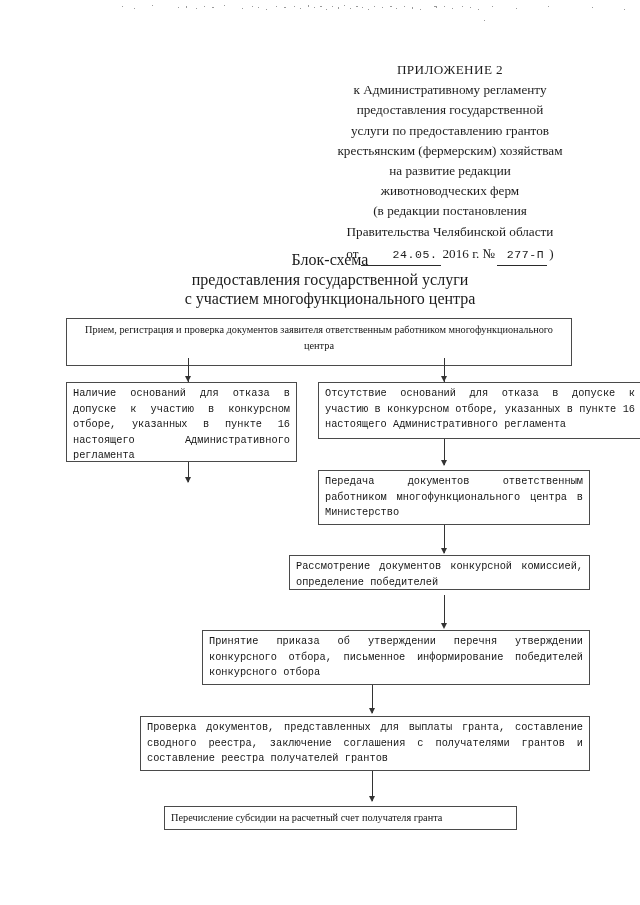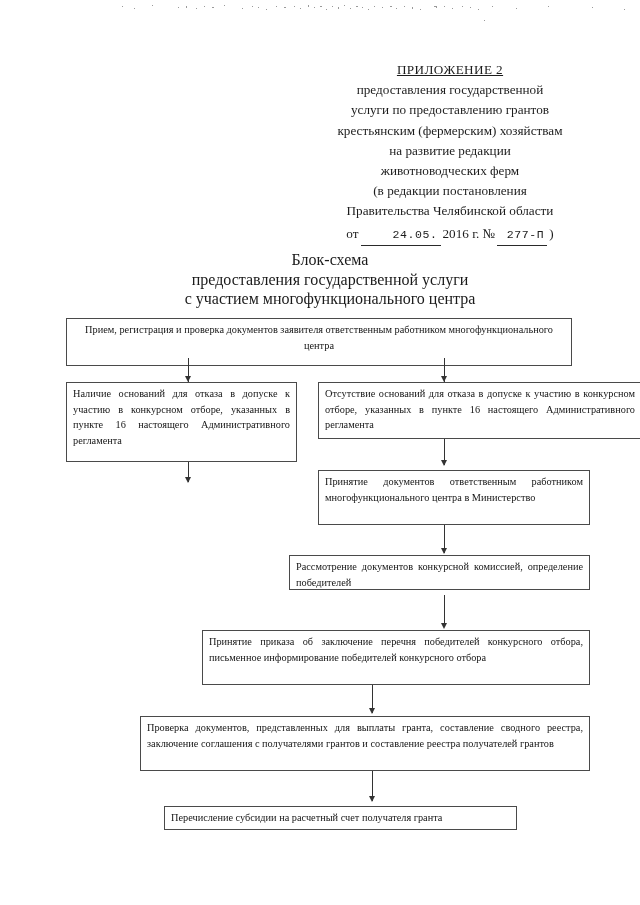--- a/index.html
+++ b/index.html
@@ -50,21 +50,20 @@
     font-size: 13.2px;
     line-height: 20.2px;
     color: #1c1c1c;
   }
   .header .ln {
     display: block;
     white-space: nowrap;
   }
   .header .ln.first {
     letter-spacing: 0.4px;
-    text-decoration: underline;
   }
 
   .dateline {
     display: block;
     white-space: nowrap;
     margin-top: 2px;
   }
   .dateline .u {
     display: inline-block;
     border-bottom: 1px solid #2a2a2a;
@@ -110,21 +109,21 @@
     border: 1px solid #4a4a4a;
     background: #ffffff;
     font-size: 10.3px;
     line-height: 15.6px;
     padding: 3px 6px 3px 6px;
     color: #161616;
   }
   .node p {
     margin: 0;
   }
-  .node.just p { text-align: justify; text-align-last: left; }
+  .node.just p { text-align: justify; text-align-last: left; font-family: Liberation Mono, monospace; }
   .node.center p { text-align: center; }
   .node.left p { text-align: left; }
 
   
   .conn {
     position: absolute;
     background: #333333;
     width: 1px;
   }
   .arrowhead {
@@ -187,20 +186,21 @@
     <i style="left:492px;top:6px"></i>
       <i style="left:516px;top:8px"></i>
     <i style="left:548px;top:6px"></i>
       <i style="left:592px;top:7px"></i>
     <i style="left:624px;top:9px"></i>
       <i style="left:484px;top:20px"></i>
   </div>
 
   <div class="header">
     <span class="ln first">ПРИЛОЖЕНИЕ 2</span>
+    <span class="ln">к Административному регламенту</span>
     <span class="ln">предоставления государственной</span>
     <span class="ln">услуги по предоставлению грантов</span>
     <span class="ln">крестьянским (фермерским) хозяйствам</span>
     <span class="ln">на развитие редакции</span>
     <span class="ln">животноводческих ферм</span>
     <span class="ln">(в редакции постановления</span>
     <span class="ln">Правительства Челябинской области</span>
 
     <span class="dateline">
       <span class="plain">от</span><span class="u wide">24.05.</span><span class="plain">2016 г. №</span><span class="u num">277-П</span><span class="plain">)</span>
@@ -234,35 +234,35 @@
     </div>
 
     <div class="conn" style="left:188px; top:462px; height:20px;"></div>
     <div class="arrowhead" style="left:185px; top:477px;"></div>
 
 
     <div class="conn" style="left:444px; top:439px; height:26px;"></div>
     <div class="arrowhead" style="left:441px; top:460px;"></div>
 
     <div class="node just" style="left:318px; top:470px; width:272px; height:55px;">
-      <p>Принятие документов ответственным работником многофункционального центра в Министерство</p>
+      <p>Передача документов ответственным работником многофункционального центра в Министерство</p>
     </div>
 
     <div class="conn" style="left:444px; top:525px; height:28px;"></div>
     <div class="arrowhead" style="left:441px; top:548px;"></div>
 
     <div class="node just" style="left:289px; top:555px; width:301px; height:35px;">
       <p>Рассмотрение документов конкурсной комиссией, определение победителей</p>
     </div>
 
     <div class="conn" style="left:444px; top:595px; height:32px;"></div>
     <div class="arrowhead" style="left:441px; top:623px;"></div>
 
     <div class="node just" style="left:202px; top:630px; width:388px; height:55px;">
-      <p>Принятие приказа об заключение перечня победителей конкурсного отбора, письменное информирование победителей конкурсного отбора</p>
+      <p>Принятие приказа об утверждении перечня утверждении конкурсного отбора, письменное информирование победителей конкурсного отбора</p>
     </div>
 
     <div class="conn" style="left:372px; top:685px; height:28px;"></div>
     <div class="arrowhead" style="left:369px; top:708px;"></div>
 
     <div class="node just" style="left:140px; top:716px; width:450px; height:55px;">
       <p>Проверка документов, представленных для выплаты гранта, составление сводного реестра, заключение соглашения с получателями грантов и составление реестра получателей грантов</p>
     </div>
 
     <div class="conn" style="left:372px; top:771px; height:30px;"></div>

